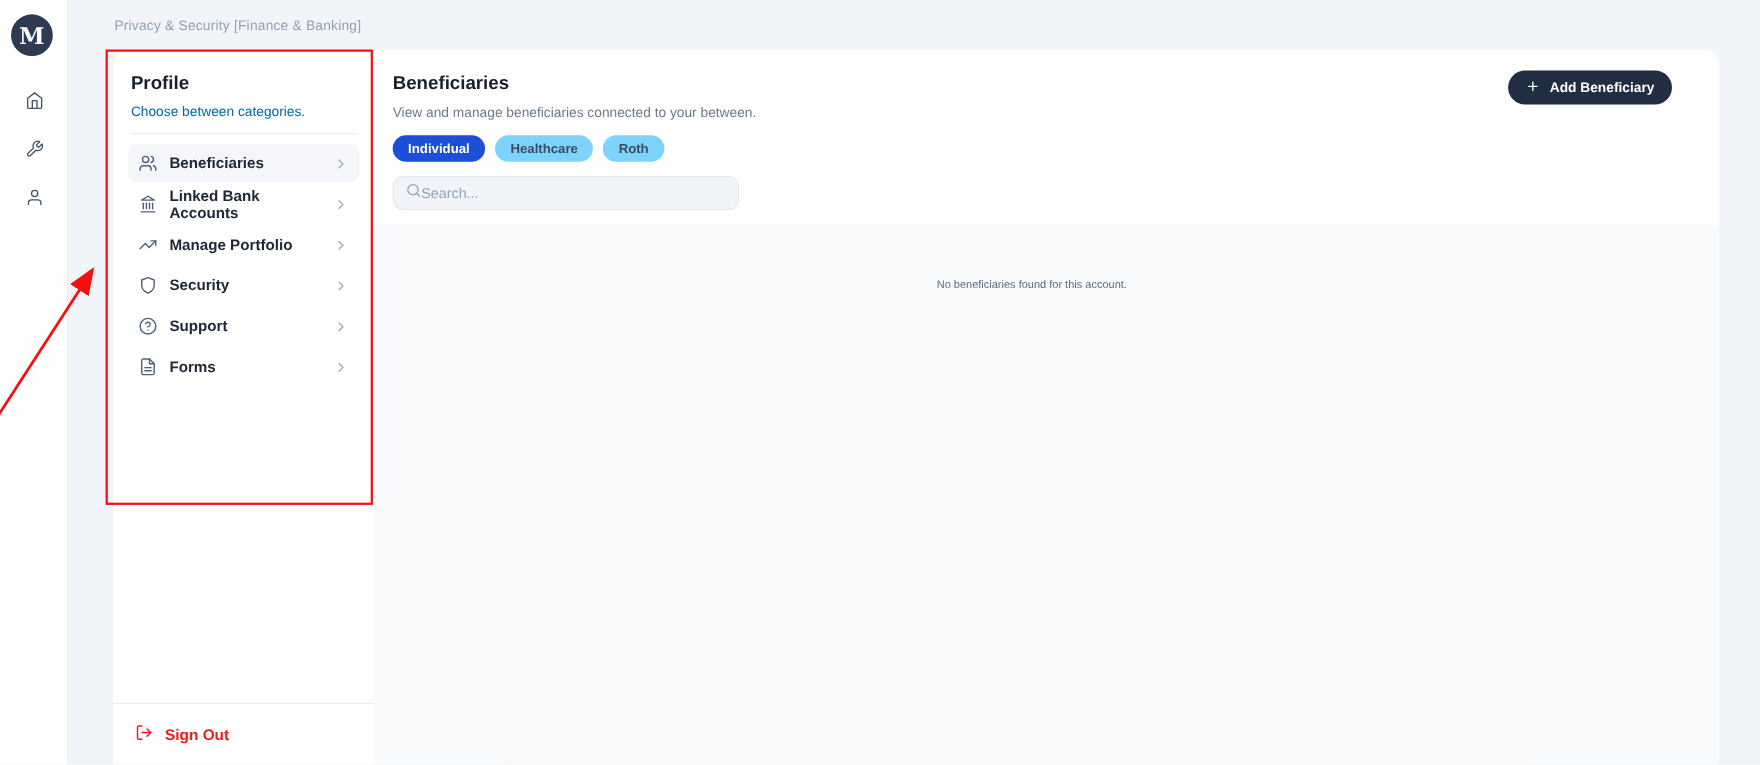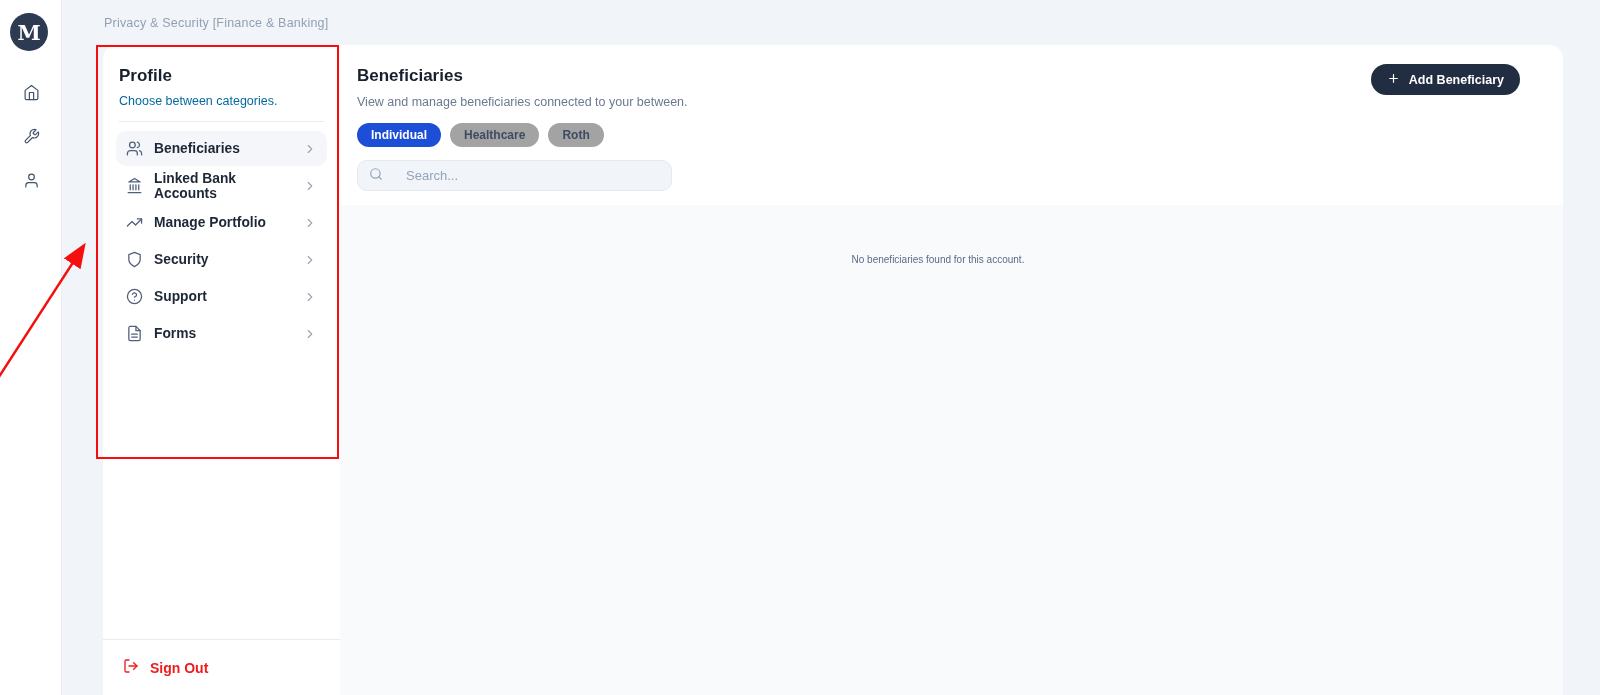--- a/index.html
+++ b/index.html
@@ -70,27 +70,27 @@
   .main-header {
     position:absolute; left:340px; top:45px; width:1223px; height:160px;
     background:#ffffff; border-top-right-radius:14px; z-index:2;
     padding:21px 0 0 17px;
   }
   .main-title { font-size:17px; font-weight:bold; color:#18202e; }
   .main-subtitle { margin-top:9px; font-size:12.5px; color:#6b7a90; }
   .chips { margin-top:14px; display:flex; gap:9px; }
   .chip {
     border-radius:999px; padding:6px 14px; font-size:12px; font-weight:600;
-    background:#a3a3a3; color:#3e4c61; cursor:pointer; line-height:1;
+    background:#7dd3fc; color:#3e4c61; cursor:pointer; line-height:1;
   }
   .chip.selected { background:#1d4ed8; color:#ffffff; }
   .searchbar {
     margin-top:13px; width:315px; height:31px;
     background:#f1f5f9; border:1px solid #e4e9f0; border-radius:10px;
-    display:flex; align-items:center; gap:23px; padding:0 11px;
+    display:flex; align-items:center; gap:0; padding:0 11px;
   }
   .searchbar svg { width:14px; height:14px; stroke:#94a3b8; stroke-width:2; fill:none; stroke-linecap:round; }
   .searchbar input {
     border:none; background:transparent; outline:none;
     font-family:"Liberation Sans", sans-serif;
     font-size:13px; color:#334155; width:100%;
   }
   .searchbar input::placeholder { color:#94a3b8; }
   .add-btn {
     position:absolute; top:19px; right:43px; height:31px;

